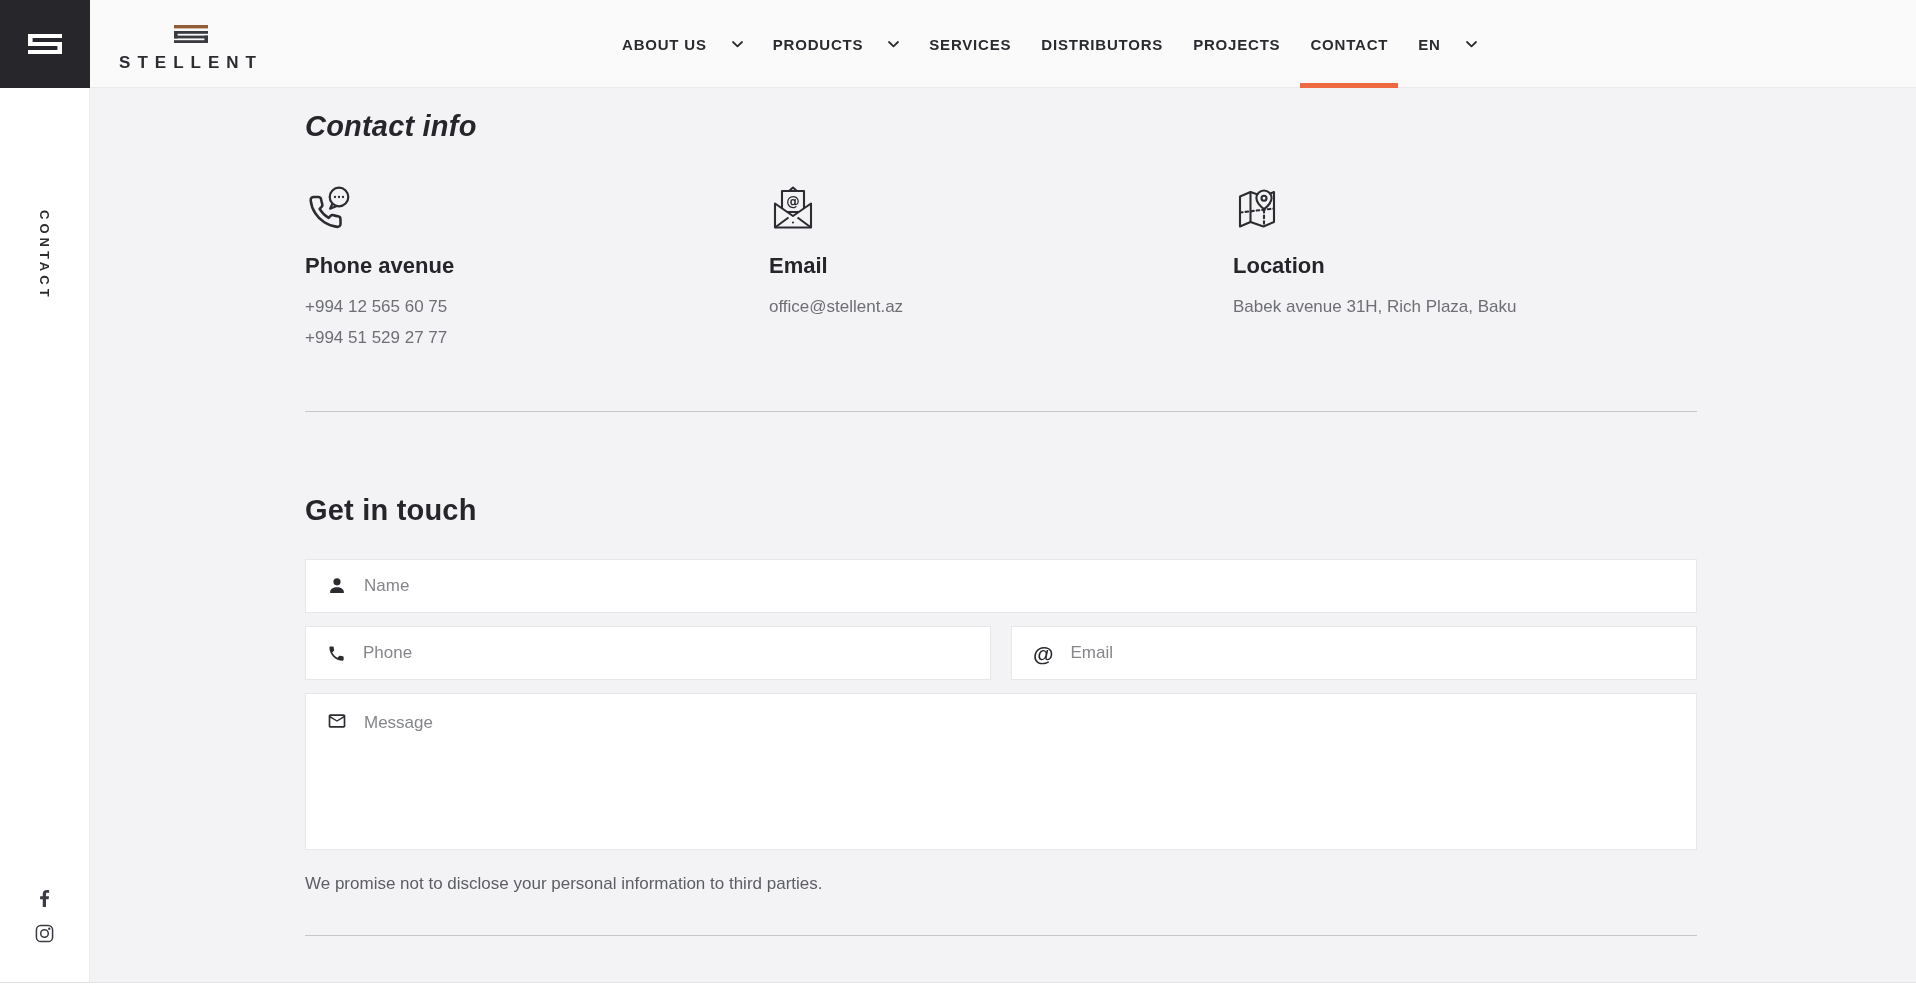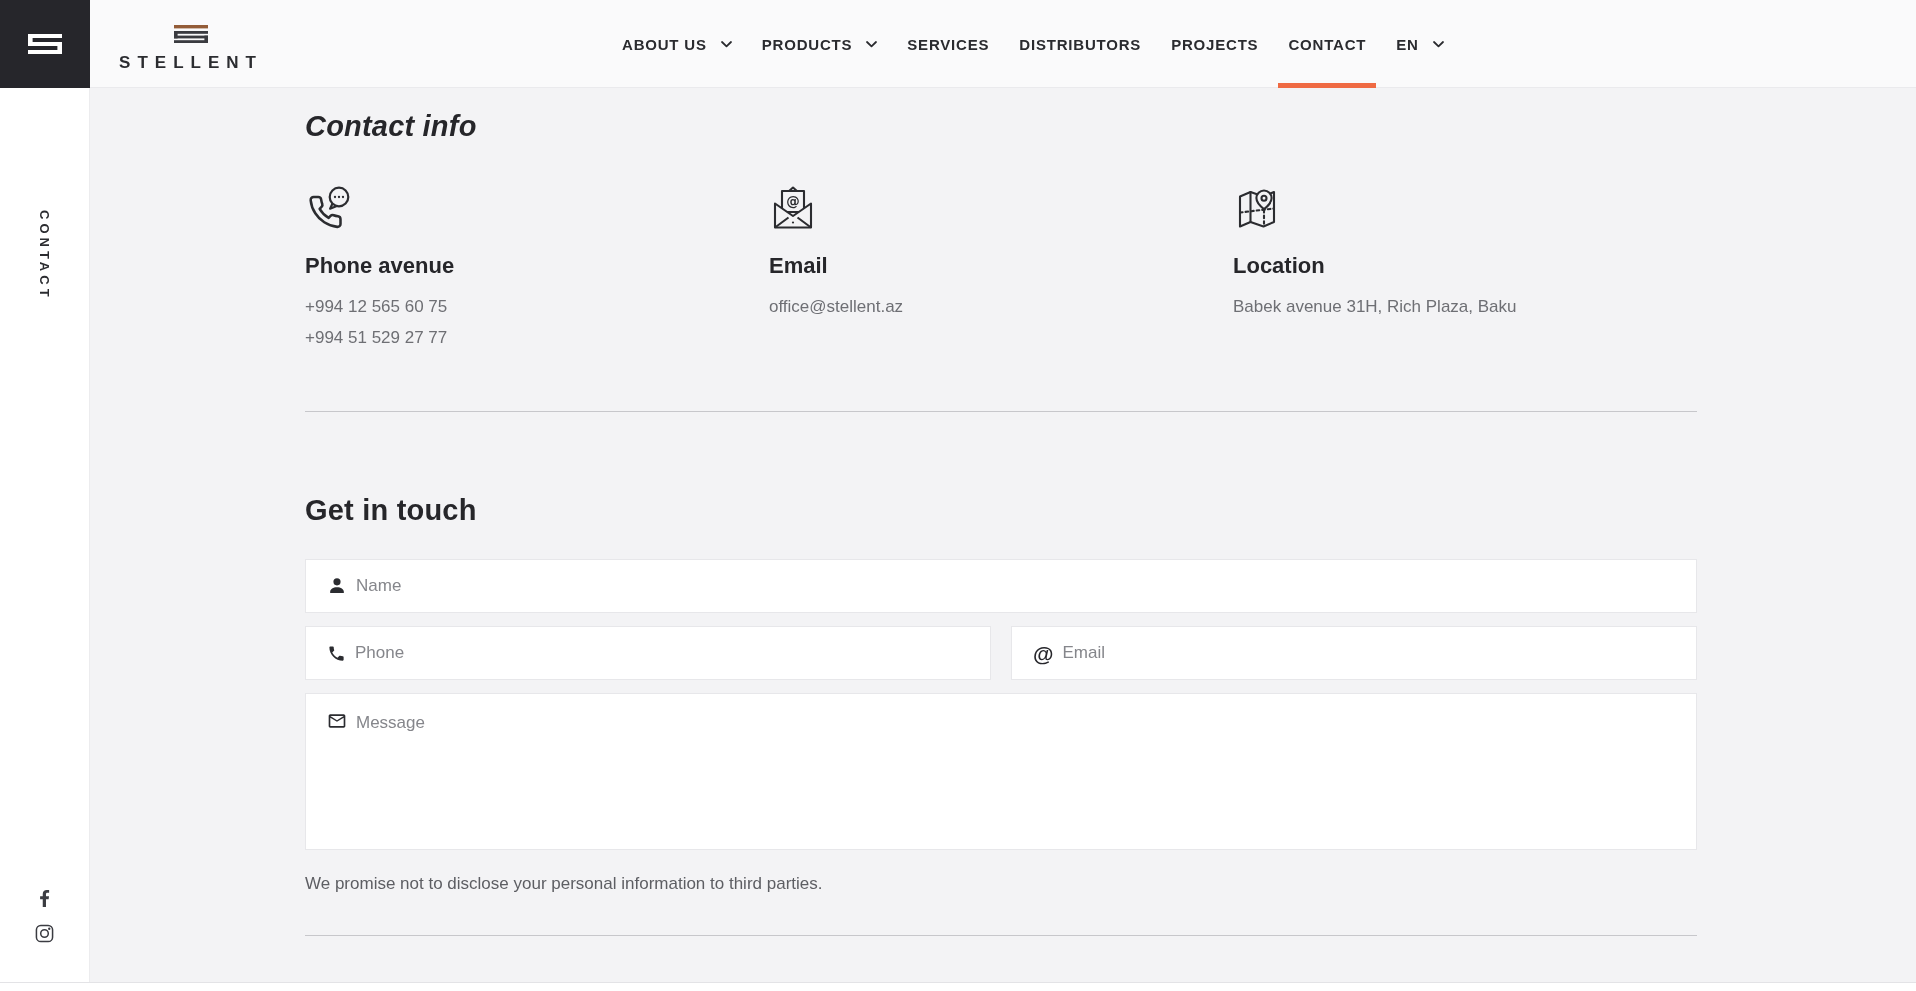--- a/index.html
+++ b/index.html
@@ -24,21 +24,21 @@
   }
   .logo-mark { display:inline-block; margin-bottom:6px; }
   .logo-text {
     font-size:17px; font-weight:700; letter-spacing:7px; color:#2b2c30;
   }
   .nav {
     position:absolute; left:622px; top:0; height:88px;
     display:flex; align-items:stretch; gap:30px; z-index:3;
   }
   .nav-item {
-    position:relative; display:flex; align-items:center; gap:14px;
+    position:relative; display:flex; align-items:center; gap:25px;
     font-size:15px; font-weight:700; letter-spacing:0.8px; color:#2a2b2f;
     cursor:pointer; white-space:nowrap;
   }
   .nav-item.active::after {
     content:""; position:absolute; left:-10px; right:-10px; bottom:0; height:5px;
     background:#ef6a43;
   }
 
   
   .sidebar {
@@ -70,21 +70,21 @@
   .card-lines { margin-top:16px; }
 
   .divider { border:none; border-top:1px solid #c7c7cb; margin-top:61px; }
   .divider-bottom { margin-top:41px; }
 
   .git-title { margin-top:82px; }
 
   .form { margin-top:32px; }
   .field {
     background:#ffffff; border:1px solid #e7e7ea; height:54px;
-    display:flex; align-items:center; padding:0 21px; gap:9px;
+    display:flex; align-items:center; padding:0 21px; gap:17px;
   }
   .field input, .field textarea {
     border:none; outline:none; flex:1; background:transparent;
     font-family:"Liberation Sans", sans-serif; font-size:17px; color:#3a3b40;
   }
   .field ::placeholder { color:#85868b; opacity:1; }
   .form-row { display:grid; grid-template-columns:1fr 1fr; gap:20px; margin-top:13px; }
   .field-message { margin-top:13px; height:157px; align-items:flex-start; padding-top:17px; }
   .field-message textarea { resize:none; height:118px; padding-top:2px; }
   .at-glyph { font-size:21px; font-weight:700; color:#26262b; line-height:1; }

